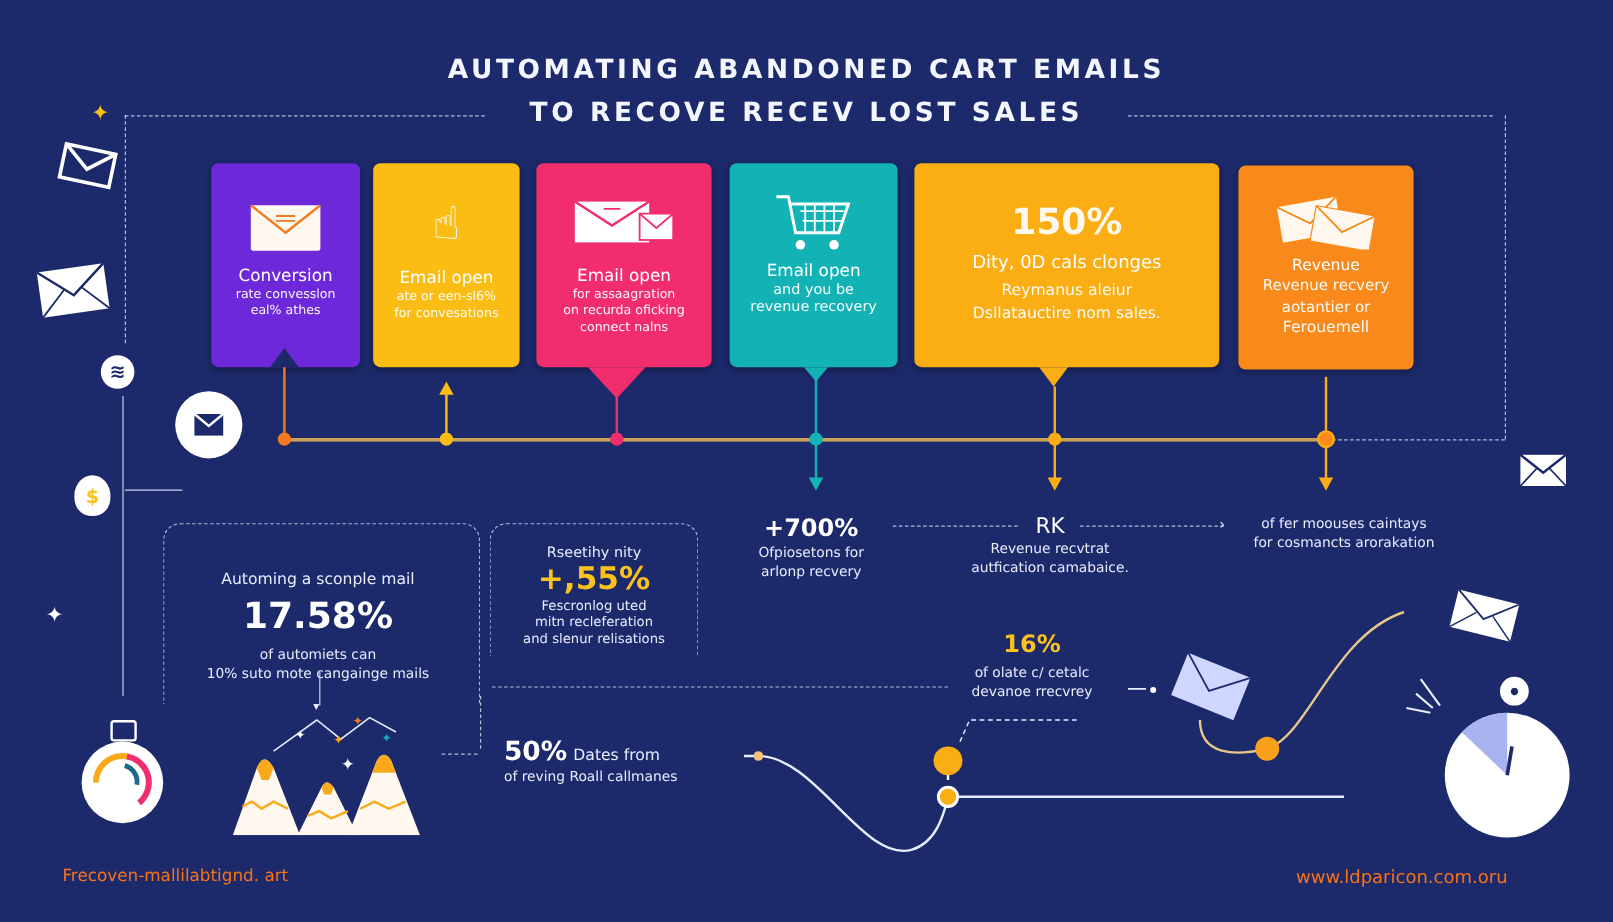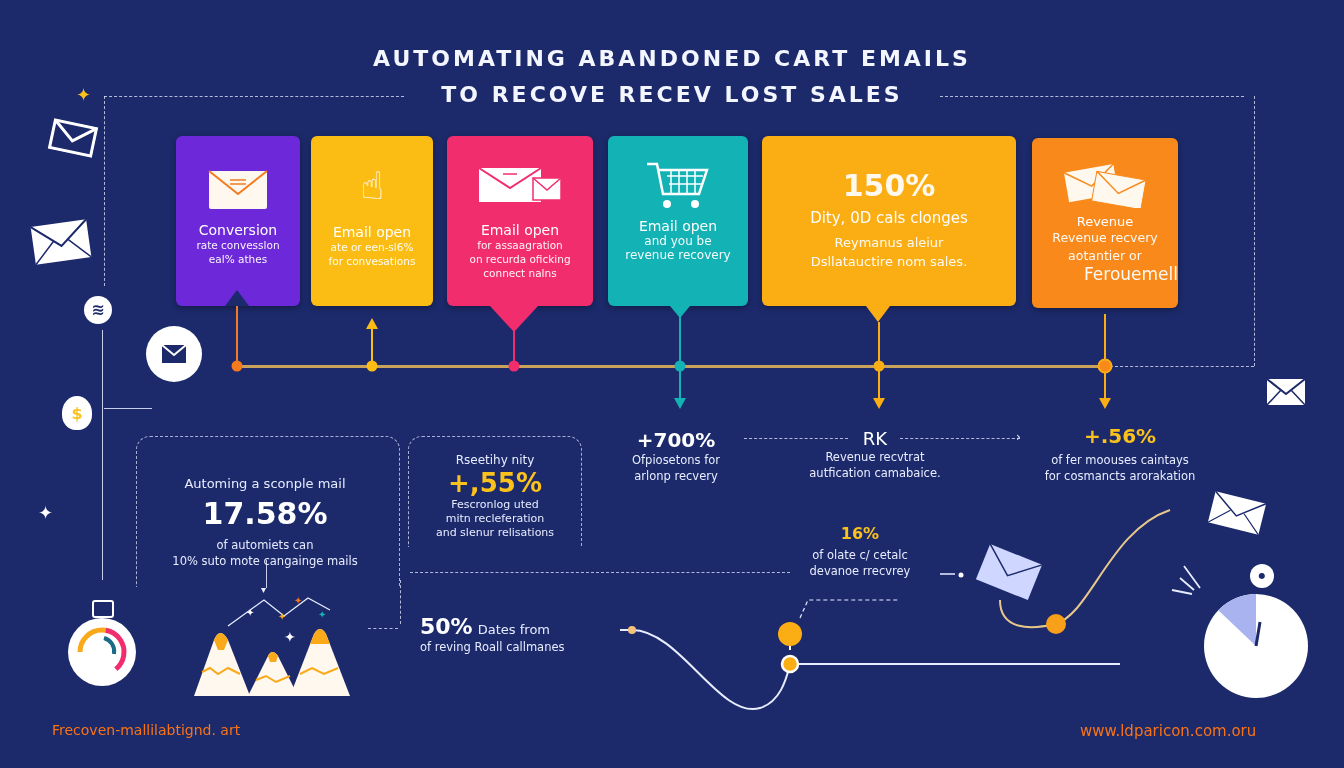--- a/index.html
+++ b/index.html
@@ -136,21 +136,21 @@
         <path d="M4 8 L29 26 L54 8" fill="none" stroke="#f8891a" stroke-width="1.5"></path>
       </g>
       <g transform="rotate(10 60 30)">
         <rect x="32" y="16" width="50" height="30" fill="#fff8ee" stroke="#f8891a" stroke-width="1"></rect>
         <path d="M32 16 L57 34 L82 16" fill="none" stroke="#f8891a" stroke-width="1.5"></path>
       </g>
     </svg>
   <div class="ctitle" style="font-size:13px; margin-top:6px;">Revenue</div>
   <div class="csub" style="font-size:12.5px; line-height:18px;">Revenue recvery</div>
   <div class="csub" style="font-size:12.5px; line-height:18px;">aotantier or</div>
-  <div class="csub" style="font-size:17px; line-height:18px;text-align:right;">Ferouemell</div>
+  <div class="csub" style="font-size:13px; line-height:18px;">Ferouemell</div>
 </div>
 
 <div class="abs" style="left:237px; top:365px; width:868px; height:3px; background:#c9a35a;"></div>
 <div class="vline" style="left:236px; top:306px; height:58px; border-color:#f47a1f;"></div>
 <div class="dot" style="left:237px; top:366px; background:#f47a1f;"></div>
 <div class="vline" style="left:371px; top:326px; height:38px; border-color:#fbbd13;"></div>
 <div class="arrow-up" style="left:372px; top:318px; border-bottom-color:#fbbd13;"></div>
 <div class="dot" style="left:372px; top:366px; background:#fbbd13;"></div>
 <div class="vline" style="left:513px; top:330px; height:34px; border-color:#f22d6e;"></div>
 <div class="dot" style="left:514px; top:366px; background:#f22d6e;"></div>
@@ -195,27 +195,26 @@
 </div>
 <div class="abs dash-h" style="left:744px; top:438px; width:104px;"></div>
 <div class="abs dash-h" style="left:900px; top:438px; width:120px;"></div>
 <div class="abs" style="left:1016px; top:430px; font-size:12px; color:#e8ecff;">›</div>
 <div class="stat" style="left:790px; top:428px; width:170px;">
   <div style="font-size:18px;">RK</div>
   <div class="small">Revenue recvtrat</div>
   <div class="small">autfication camabaice.</div>
 </div>
 <div class="stat" style="left:1020px; top:424px; width:200px;">
-  <div class="big" style="font-size:20px; color:#fbc21b;">+.56%</div>
   <div class="small" style="margin-top:4px;">of fer moouses caintays</div>
   <div class="small">for cosmancts arorakation</div>
 </div>
 
 <div class="stat" style="left:790px; top:524px; width:140px;">
-  <div class="big" style="font-size:16px; color:#fbc21b;">16%</div>
+  <div class="big" style="font-size:20px; color:#fbc21b;">16%</div>
   <div class="small" style="margin-top:4px;">of olate c/ cetalc</div>
   <div class="small">devanoe rrecvrey</div>
 </div>
 
 <div class="abs dash-h" style="left:410px; top:572px; width:380px;"></div>
 <div class="abs dash-v" style="left:400px; top:580px; height:44px;"></div>
 <div class="abs dash-h" style="left:368px; top:628px; width:30px;"></div>
 <div class="stat" style="left:420px; top:614px; width:200px; text-align:left;">
   <span class="big" style="font-size:22px;">50%</span>
   <span class="small" style="font-size:13px;">Dates from</span>

